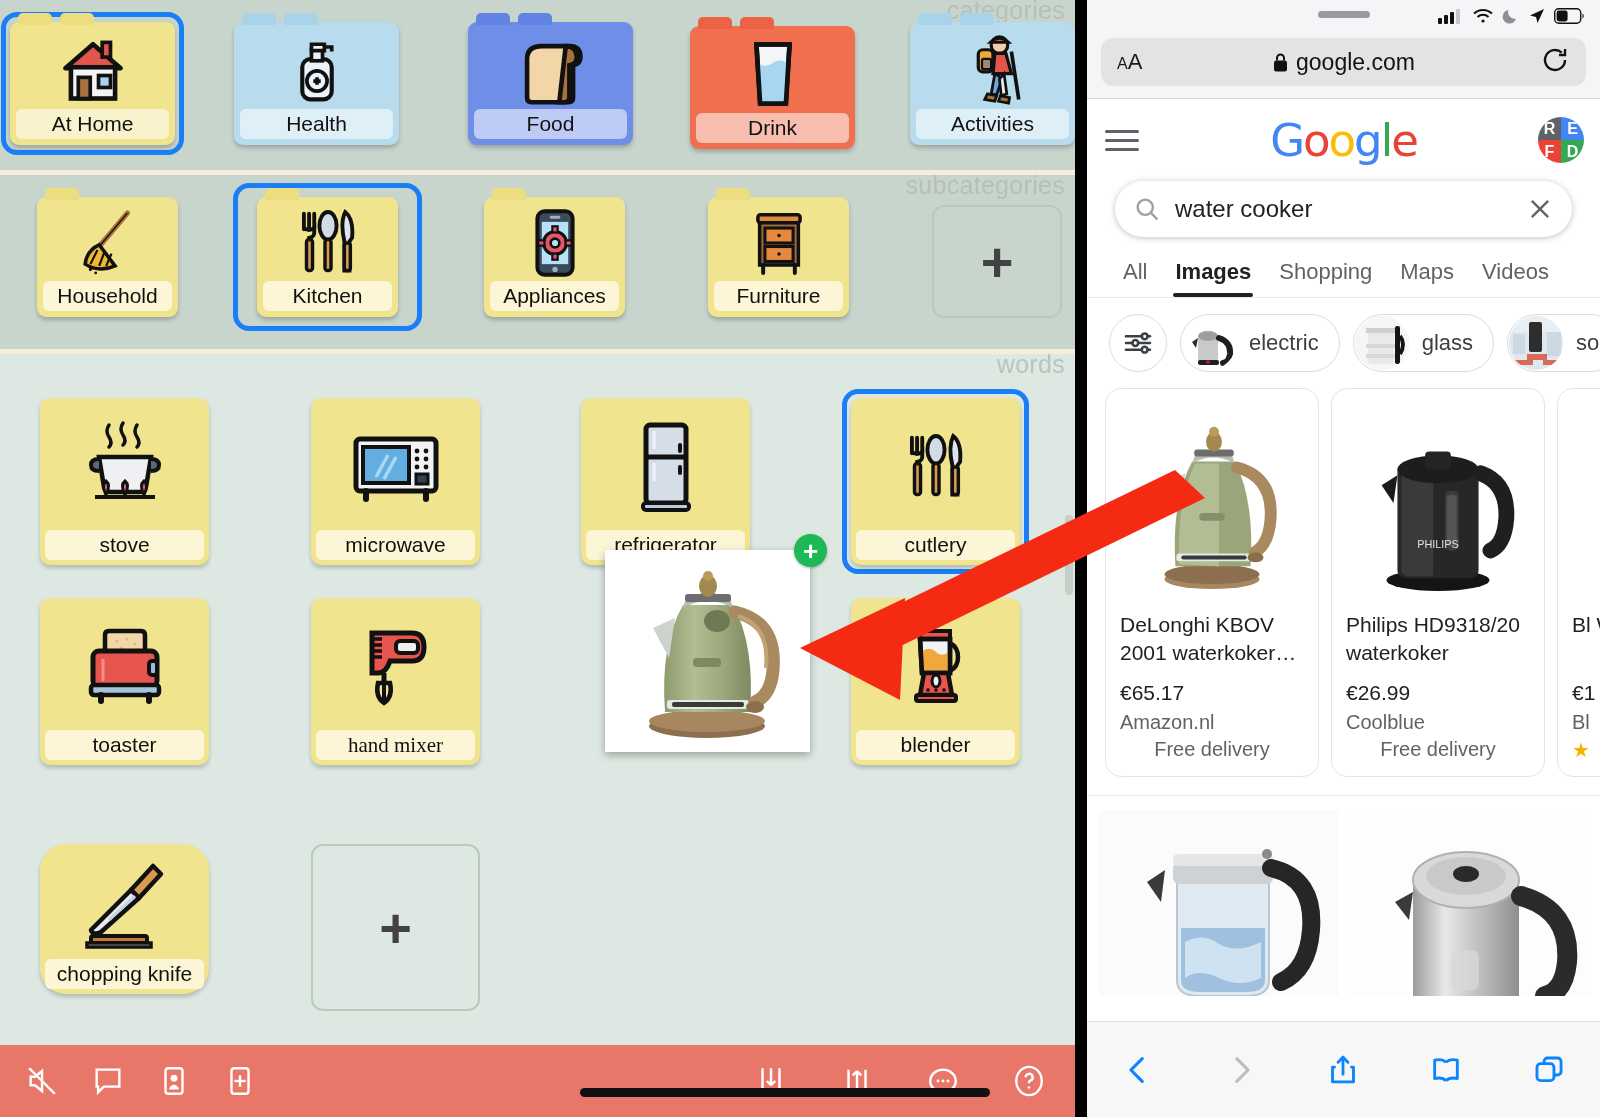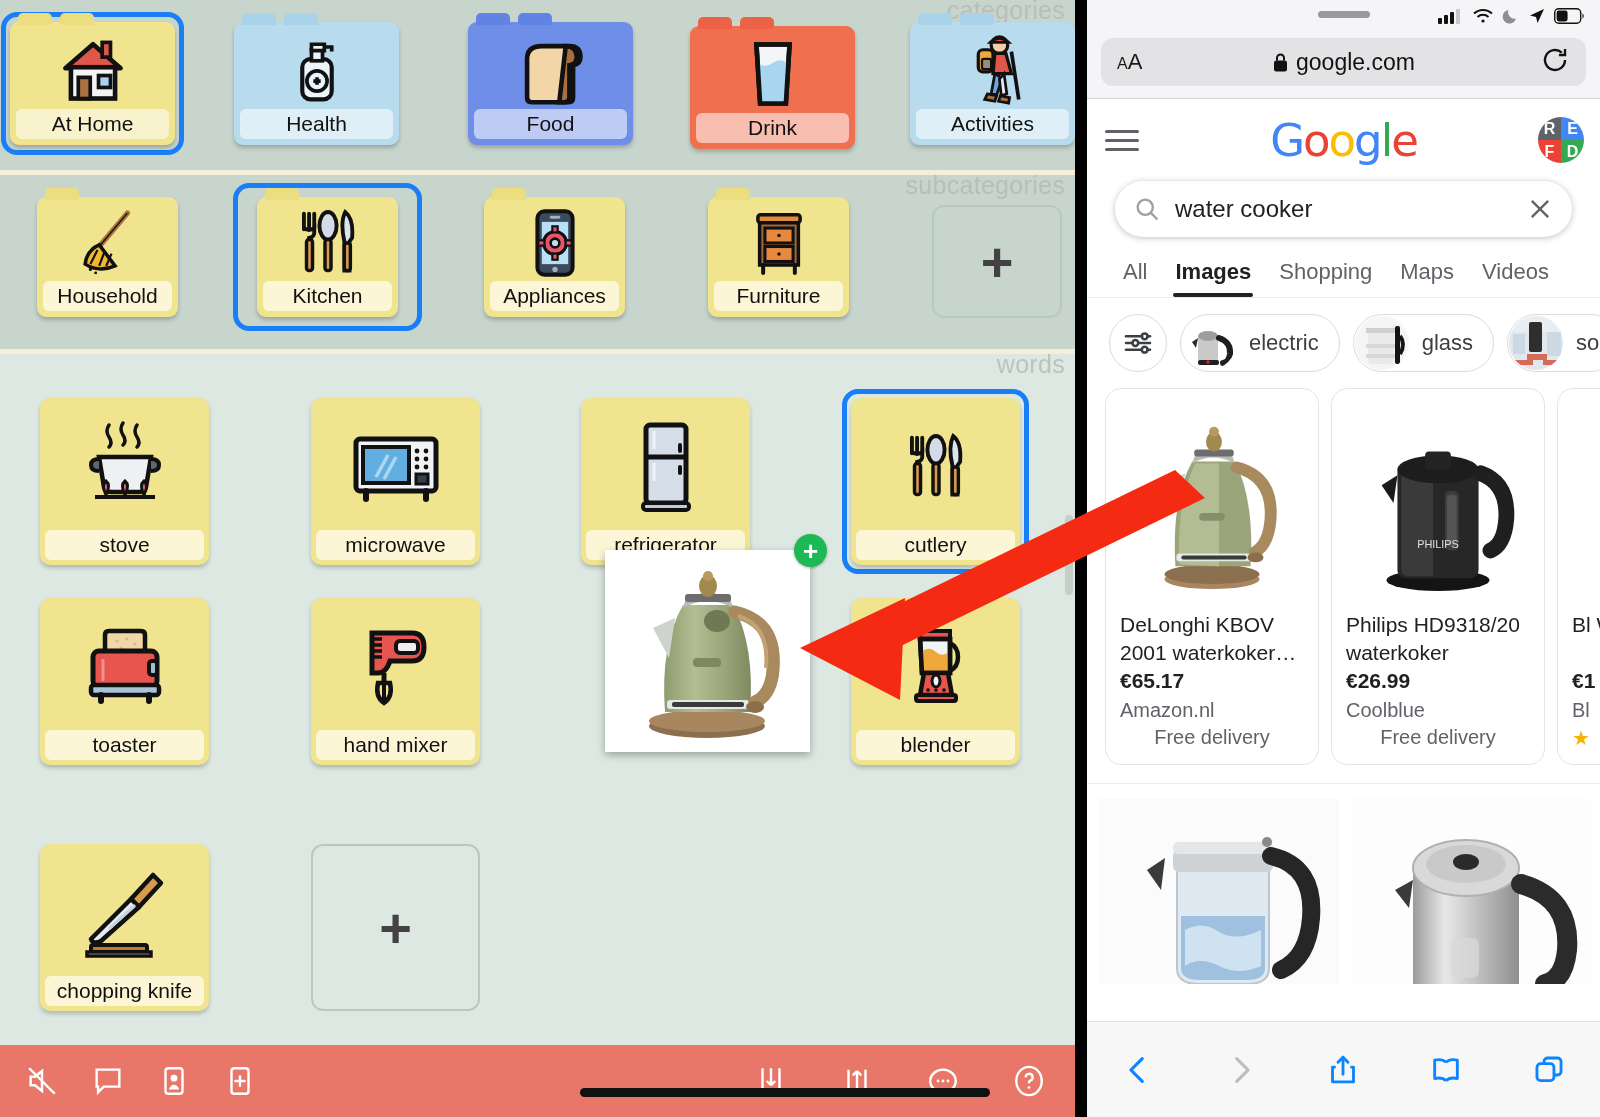--- a/index.html
+++ b/index.html
@@ -137,21 +137,21 @@
                       border-radius:50%; background:#bdc1c6; color:#fff;
                       font-size:17px; display:flex; align-items:center;
                       justify-content:center; font-style:italic; }
 
   #adcards { display:flex; gap:12px; padding:0 0 0 18px; overflow:hidden; }
   .adcard { flex:0 0 auto; width:214px; border:1px solid #e4e4e4; border-radius:16px;
             background:#fff; padding:10px 14px 14px; }
   .adcard .adimg { height:206px; display:flex; align-items:center; justify-content:center; }
   .adcard .adname { font-size:21px; color:#202124; line-height:1.32; height:58px;
                     overflow:hidden; margin-top:6px; }
-  .adcard .adprice { font-size:21px; font-weight:bold; color:#202124; }
+  .adcard .adprice { font-size:21px; font-weight:normal; color:#202124; margin-top:12px; }
   .adcard .admerch { font-size:20px; color:#5f6368; margin-top:6px; }
   .adcard .addeliv { font-size:20px; color:#5f6368; margin-top:4px;text-align:center; }
   .adcard .stars { font-size:20px; color:#f5b400; margin-top:4px; }
 
   #imgsep { height:1px; background:#ebebeb; margin:18px 0 0; }
   #imgrow { display:flex; gap:12px; padding:14px 0 0 12px; }
   .gimg { flex:0 0 auto; width:240px; height:186px; background:#fafafa;
           display:flex; align-items:flex-end; justify-content:center; overflow:hidden; }
 
   #sfbottom { position:absolute; left:0; bottom:0; width:513px; height:96px;
@@ -399,21 +399,21 @@
                 </g>
                 <rect x="18" y="34" width="64" height="36" rx="6" fill="#e8544e" stroke="#111" stroke-width="5"></rect>
                 <rect x="74" y="44" width="8" height="14" rx="3" fill="#9fc0d8" stroke="#111" stroke-width="4"></rect>
                 <rect x="16" y="68" width="68" height="10" rx="3" fill="#a9c4d8" stroke="#111" stroke-width="4.5"></rect>
                 <path d="M26 78v6M74 78v6" stroke="#111" stroke-width="6" stroke-linecap="round"></path>
                 <path d="M28 42v22" stroke="#f2918c" stroke-width="3"></path>
               </svg>
             </div>
     <div class="wlbl">toaster</div>
           </div>
-          <div class="wcard" style="left: 311px; top: 244px; width: 169px; height: 167px;">
+          <div class="wcard" style="left: 311px; top: 244px; width: 169px; height: 167px; font-family: Liberation Serif, serif;">
             <div class="wicon">
               <svg viewBox="0 0 100 100" width="100" height="100">
                 <path d="M26 16h40q12 0 12 14t-12 14H44q-4 12-12 12h-6V16z" fill="#e8544e" stroke="#111" stroke-width="5"></path>
                 <rect x="50" y="24" width="22" height="12" rx="4" fill="#f0f0f0" stroke="#111" stroke-width="4"></rect>
                 <path d="M26 22h10M26 28h10M26 34h10M26 40h10" stroke="#111" stroke-width="3.5"></path>
                 <path d="M38 56v10" stroke="#111" stroke-width="5"></path>
                 <path d="M32 66q-3 14 6 20 9-6 6-20z" fill="none" stroke="#111" stroke-width="4.5"></path>
                 <path d="M38 66v20" stroke="#111" stroke-width="4"></path>
               </svg>
             </div>
@@ -432,21 +432,21 @@
                 <g fill="#111">
                   <circle cx="42" cy="73" r="1.8"></circle>
                   <circle cx="50" cy="73" r="1.8"></circle>
                   <circle cx="58" cy="73" r="1.8"></circle>
                 </g>
                 <rect x="30" y="78" width="40" height="6" rx="2" fill="#e8544e" stroke="#111" stroke-width="4"></rect>
               </svg>
             </div>
     <div class="wlbl">blender</div>
           </div>
-          <div class="wcard" style="left: 40px; top: 490px; width: 169px; height: 167px;">
+          <div class="wcard" style="left: 40px; top: 490px; width: 169px; height: 150px; border-radius: 26px;">
             <div class="wicon">
               <svg viewBox="0 0 100 100" width="100" height="100">
                 <path d="M78 12 L86 20 L64 44 L56 36 Z" fill="#d89a4e" stroke="#111" stroke-width="4.5" stroke-linejoin="round"></path>
                 <path d="M56 36 L64 44 L26 78 q-8 4-10-2 z" fill="#e4ebf2" stroke="#111" stroke-width="4.5" stroke-linejoin="round"></path>
                 <path d="M34 66 L60 42" stroke="#c5d3e0" stroke-width="3"></path>
                 <rect x="16" y="82" width="56" height="7" rx="2" fill="#c8772e" stroke="#111" stroke-width="4"></rect>
                 <path d="M12 89h64v4H12z" fill="#e4ebf2" stroke="#111" stroke-width="3.5"></path>
               </svg>
             </div>
     <div class="wlbl">chopping knife</div>

